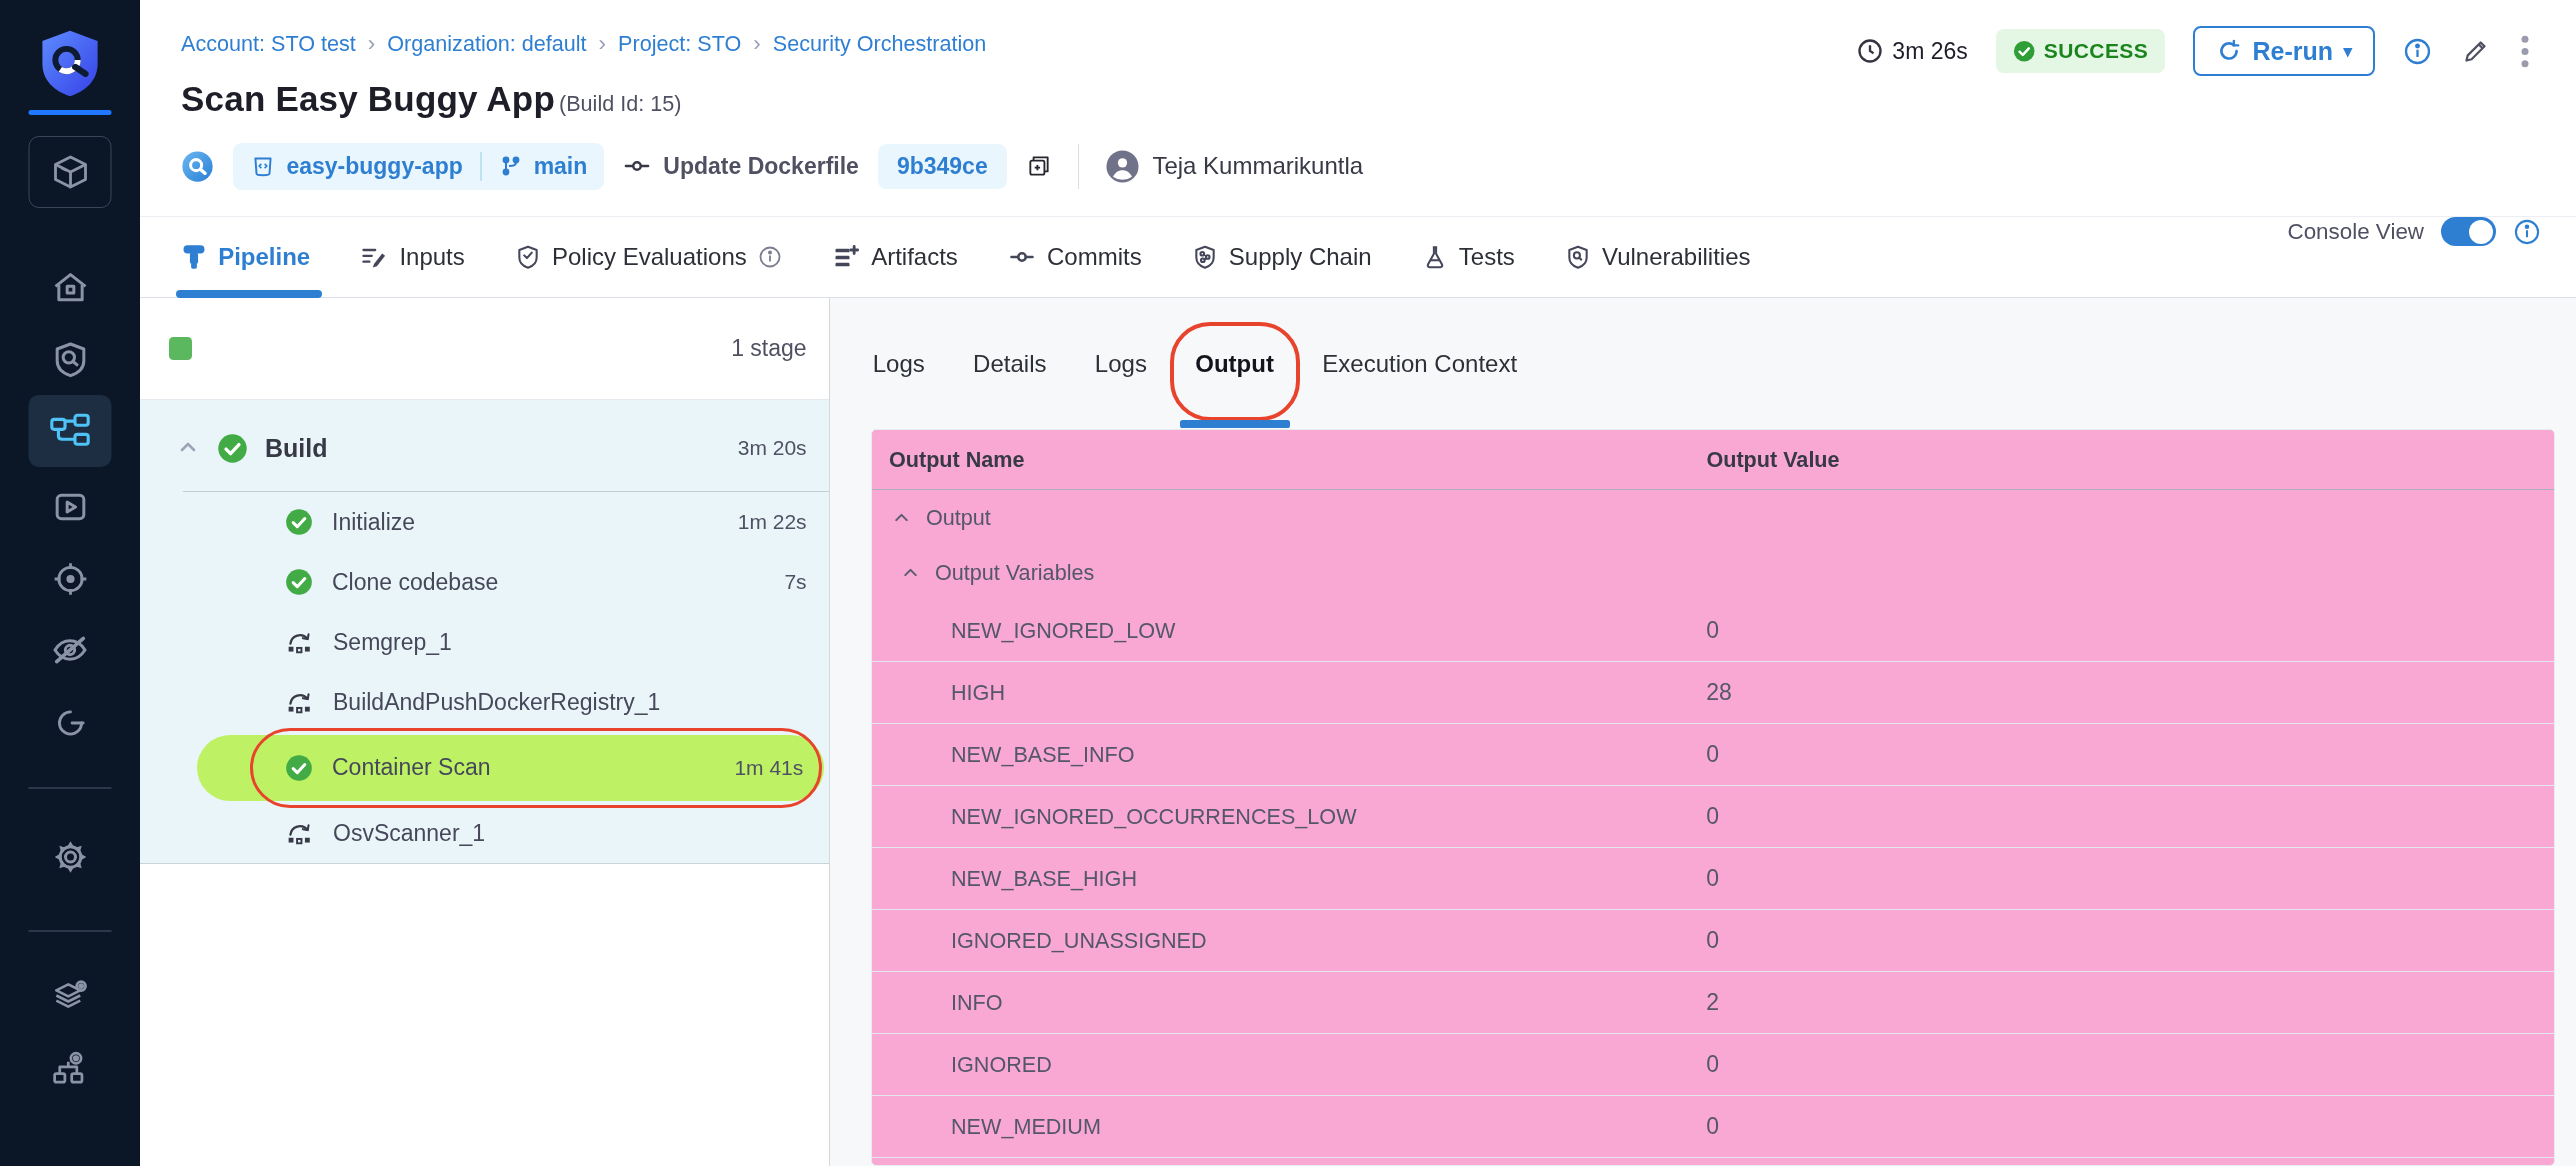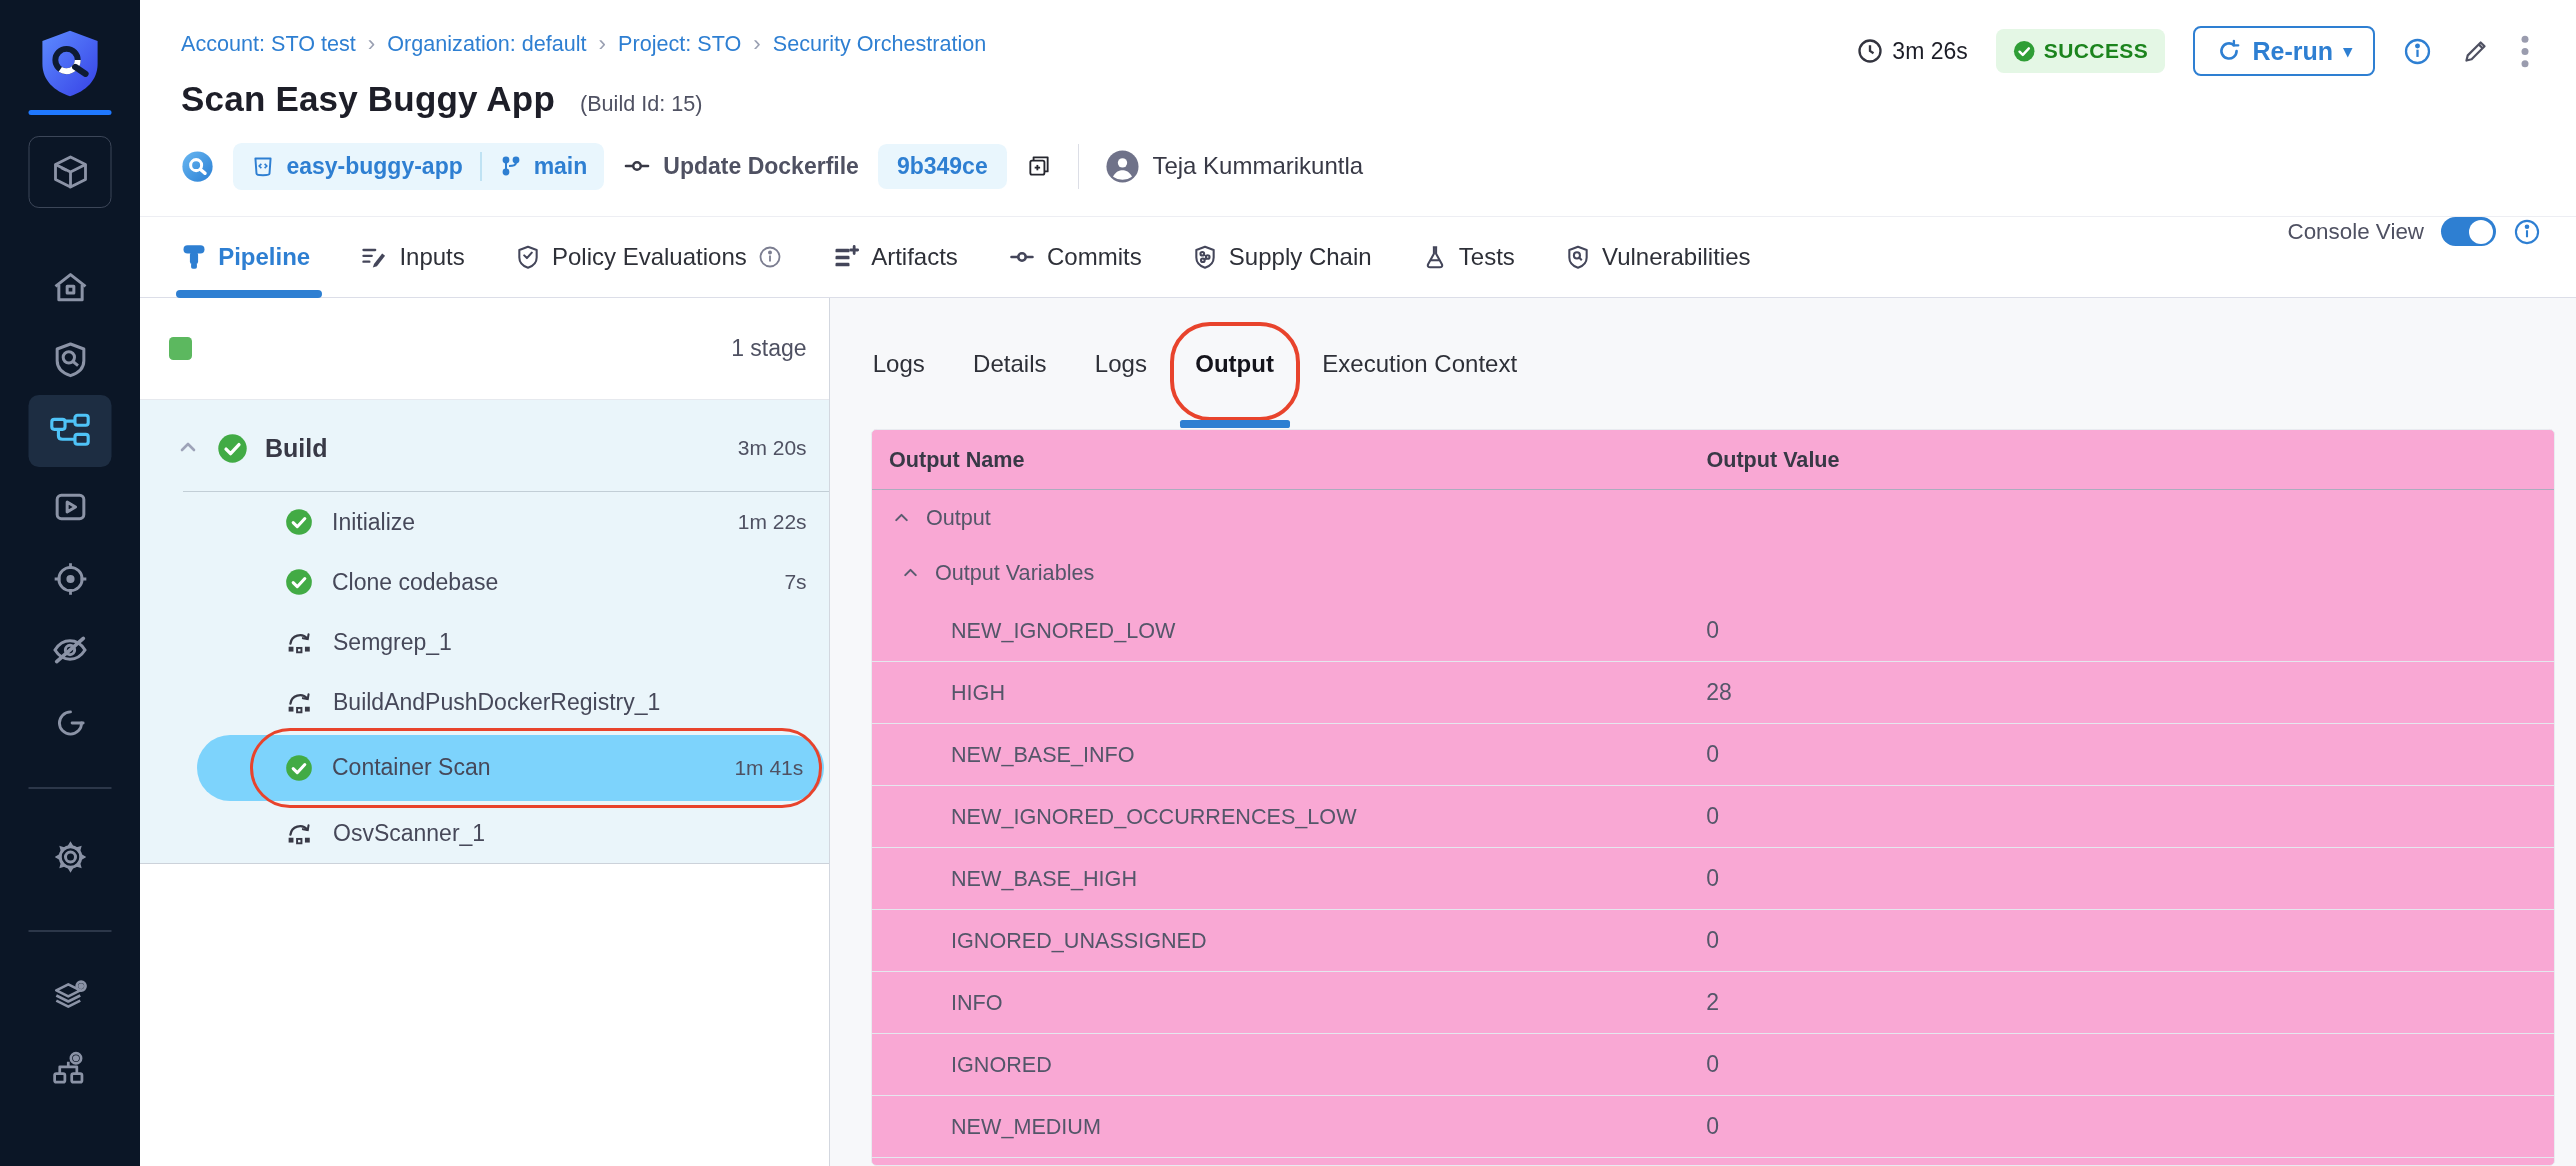--- a/index.html
+++ b/index.html
@@ -15,21 +15,21 @@
   .nav-item { width:83px; height:72px; border-radius:10.4px; }
   .nav-item.active { background:#1d2d42; }
   .rail-divider { width:83px; height:1.7px; background:#2c3749; }
 
   
   .main { flex:1; display:flex; flex-direction:column; }
 
   .header { height:217px; background:#fff; border-bottom:0.9px solid #edeef3; padding:31px 43px 0 41px; position:relative; }
   .crumbs { display:flex; align-items:center; gap:12px; font-size:21.6px; color:#2e7fd2; }
   .crumbs .sep { color:#9aa0b2; font-size:22.4px; }
-  .title-row { margin-top:22.4px; display:flex; align-items:baseline; gap:25px; }
+  .title-row { margin-top:22.4px; display:flex; align-items:baseline; gap:4px; }
   .title-row h1 { font-size:35px; font-weight:700; color:#1d1e28; letter-spacing:0.2px; }
   .build-id { font-size:21.6px; color:#4f5162; }
   .repo-row { margin-top:24px; display:flex; align-items:center; gap:19px; }
   .pill { display:flex; align-items:center; gap:10.4px; background:#e9f6fd; border-radius:8.6px; padding:8.6px 17px; font-size:23px; color:#2e7fd2; font-weight:600; }
   .pill .bar { width:1.7px; height:29px; background:#bfe2f3; margin:0 7px; }
   .sha-pill { background:#e9f6fd; color:#2e7fd2; font-weight:600; font-size:23px; border-radius:8.6px; padding:8.6px 19px; }
   .commit-msg { font-size:23px; color:#4f5162; display:flex; align-items:center; gap:12px;font-weight:bold; }
   .v-divider { width:1.7px; height:45px; background:#dcdee6; margin:0 7px; }
   .author { display:flex; align-items:center; gap:12px; font-size:24px; color:#383946; }
   .header-right { position:absolute; top:26px; right:45px; display:flex; align-items:center; gap:28px; }
@@ -55,21 +55,21 @@
   .stage-bar { height:102px; background:#fff; border-bottom:0.9px solid #e6e9ee; display:flex; align-items:center; padding:0 22.4px 0 29px; }
   .stage-square { width:23px; height:23px; border-radius:4.3px; background:#5cb85f; }
   .stage-count { margin-left:auto; font-size:23px; color:#4f5162; }
   .stage-list { background:#eaf5fa; border-bottom:0.9px solid #ccd2da; padding-top:5.2px; position:relative; }
   .build-row { height:86px; display:flex; align-items:center; padding:0 22.4px 0 36px; gap:17px; }
   .build-label { font-size:25px; font-weight:600; color:#383946; }
   .row-time { margin-left:auto; font-size:21px; color:#4f5162; }
   .build-sep { border:none; border-top:0.9px solid #c2ced6; margin-left:43px; }
   .step-row { height:60px; display:flex; align-items:center; padding:0 22.4px 0 145px; gap:19px; position:relative; }
   .step-name { font-size:23px; font-weight:500; color:#464859; }
-  .step-row.selected { background:#7dd3fc; border-radius:35px; margin:2.6px 5.2px 2.6px 57px; padding:0 17px 0 88px; height:66px; }
+  .step-row.selected { background:#bef264; border-radius:35px; margin:2.6px 5.2px 2.6px 57px; padding:0 17px 0 88px; height:66px; }
   .sel-ring { position:absolute; left:53px; right:1.7px; top:-7px; bottom:-7px; border:3.5px solid #e8432c; border-radius:40px; pointer-events:none; }
   .step-row.selected .row-time { margin-right:3.5px; }
 
   .right-panel { flex:1; background:#f7f8fa; display:flex; flex-direction:column; min-width:0; }
   .subtabs { height:131px; display:flex; align-items:center; padding-left:41px; gap:45px; }
   .subtab { position:relative; font-size:24px; font-weight:500; color:#2e3038; padding:5.2px 1.7px; }
   .subtab.active { font-weight:700; color:#14141c; }
   .ann-ring { position:absolute; left:-24px; right:-24px; top:-22.4px; bottom:-38px; border:4.3px solid #e8432c; border-radius:40px; pointer-events:none; }
   .subtab-underline { position:absolute; left:-14px; right:-14px; bottom:-45px; height:7.8px; background:#2e7fd2; border-radius:2.6px; }
 

